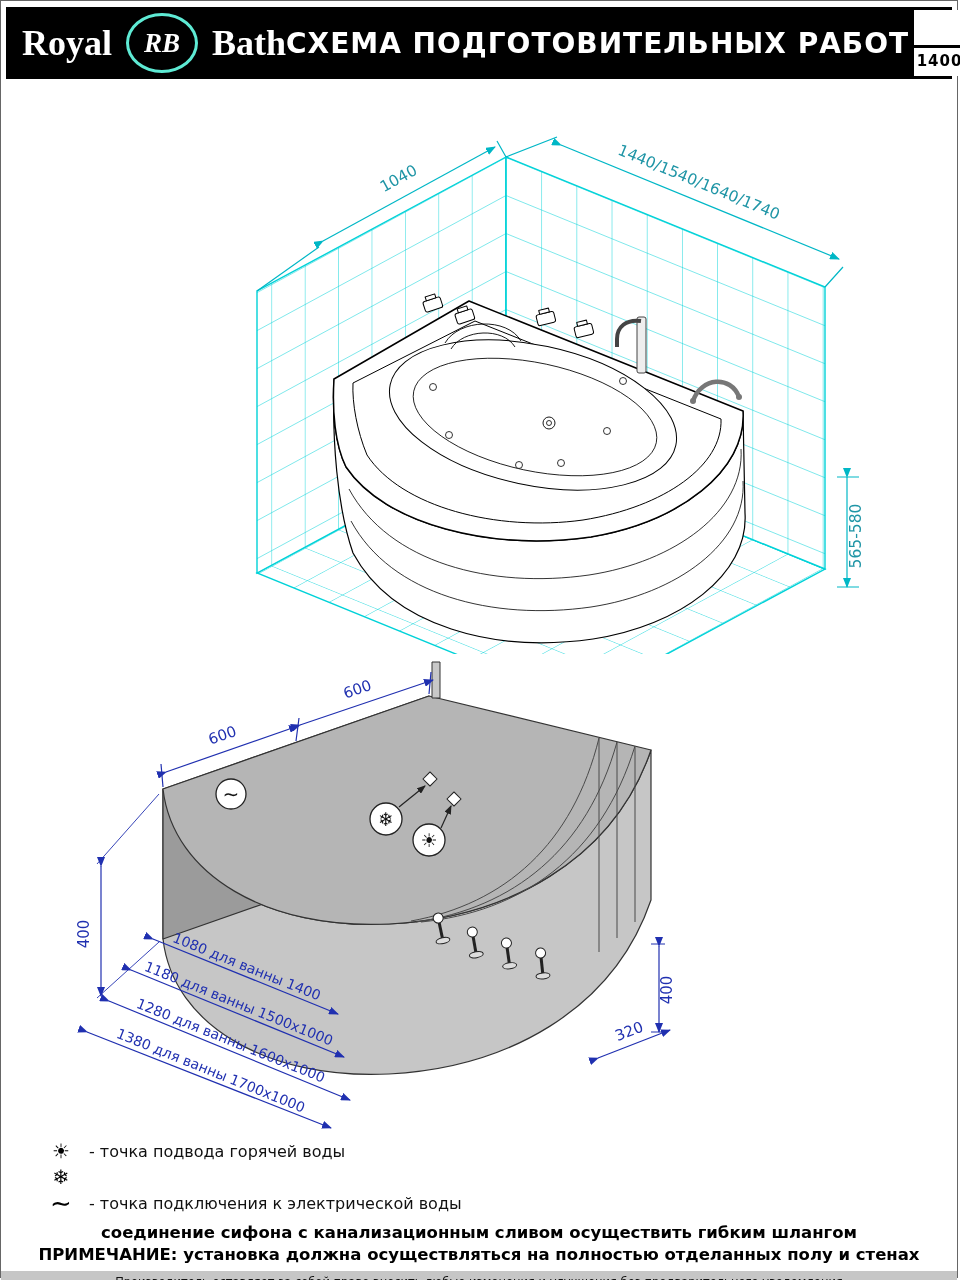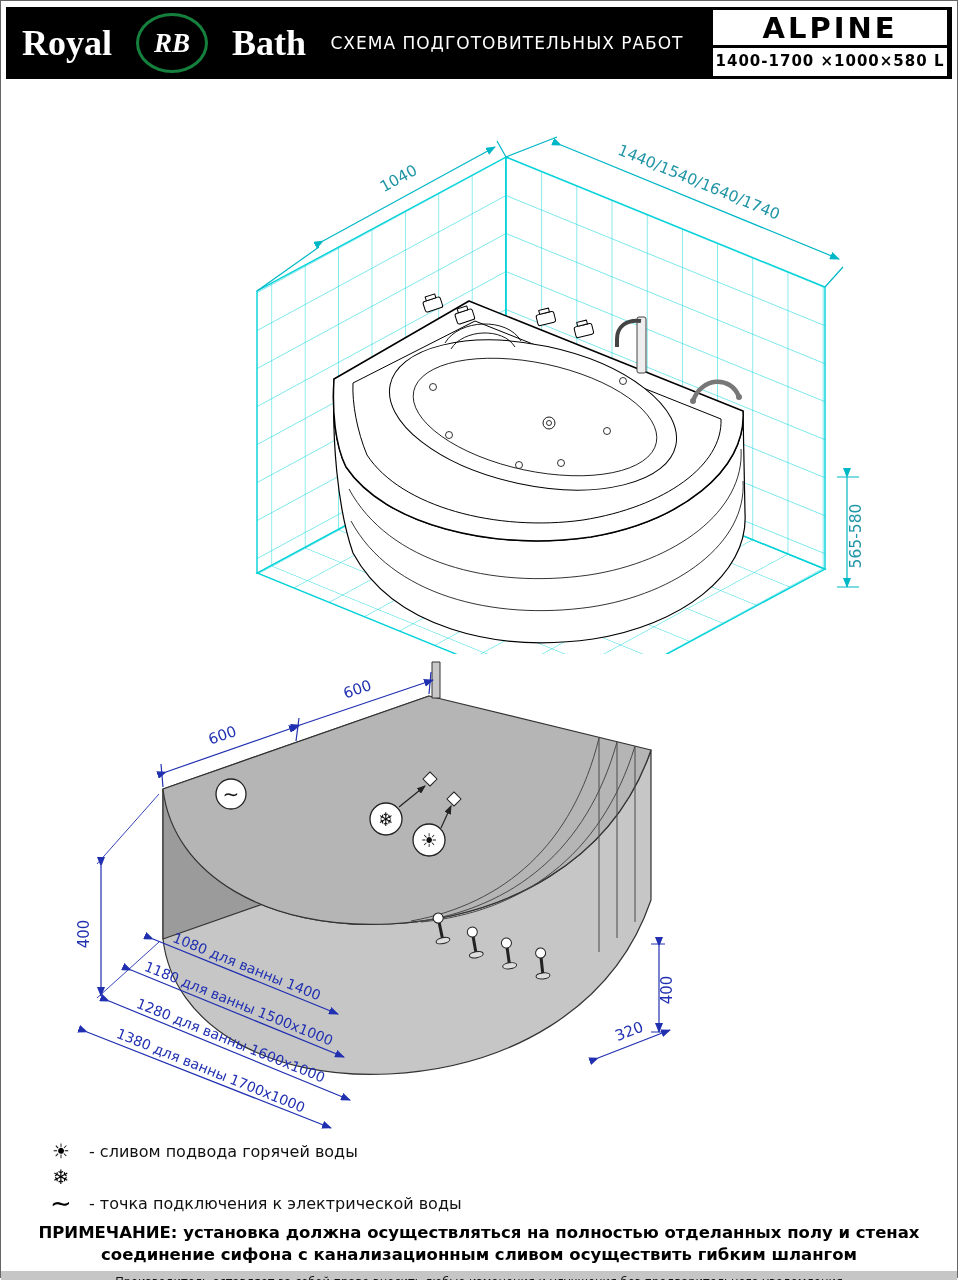--- a/index.html
+++ b/index.html
@@ -1,22 +1,22 @@
 <!DOCTYPE html>
 <html><head>
 <meta charset="utf-8">
 <style>
   html,body{margin:0;padding:0;background:#fff;}
   body{width:960px;height:1280px;overflow:hidden;font-family:"DejaVu Sans",sans-serif;}
   .page{width:958px;height:1278px;border:1px solid #666;background:#fff;box-sizing:border-box;padding-top:6px;}
   
   .header{display:flex;align-items:stretch;background:#000;color:#fff;height:72px;margin:0 5px;}
-  .brand{display:flex;align-items:center;gap:24px;padding-left:16px;font-family:"Liberation Serif",serif;font-weight:bold;font-size:36px;text-align:center;}
-  .rb-logo{width:66px;height:54px;border:3px solid #15803d;border-radius:50%;display:flex;align-items:center;justify-content:center;font-size:27px;font-style:italic;flex:none;}
-  .header-title{flex:1;align-self:center;text-align:center;font-size:17px;font-weight:normal;letter-spacing:1px;white-space:nowrap;}
+  .brand{display:flex;align-items:center;gap:14px;padding-left:16px;font-family:"Liberation Serif",serif;font-weight:bold;font-size:36px;text-align:center;}
+  .rb-logo{width:66px;height:54px;border:3px solid #5eead4;border-radius:50%;display:flex;align-items:center;justify-content:center;font-size:27px;font-style:italic;flex:none;}
+  .header-title{flex:1;align-self:center;text-align:center;font-size:28px;font-weight:bold;letter-spacing:1px;white-space:nowrap;}
   .model-box{width:234px;margin:3px 5px;background:#fff;color:#000;display:flex;flex-direction:column;flex:none;}
   .model-name{font-size:29px;font-weight:bold;text-align:center;letter-spacing:3px;border-bottom:3px solid #000;padding-top:1px;}
   .model-dims{font-size:15px;font-weight:bold;text-align:center;padding:4px 0 2px 0;letter-spacing:1px;}
   
   svg{display:block;font-family:"DejaVu Sans",sans-serif;}
   .dim-teal{fill:#1f95a6;font-size:15.5px;}
   .dim-blue{fill:#2030b0;font-size:15px;}
   .dim-blue-sm{fill:#2030b0;font-size:14px;}
   
   .legend{margin:4px 0 0 46px;}
@@ -221,34 +221,34 @@
       <text class="dim-blue-sm" x="228" y="391" text-anchor="middle" transform="rotate(22 228 391)">1280 для ванны 1600x1000</text>
       <text class="dim-blue-sm" x="208" y="421" text-anchor="middle" transform="rotate(22 208 421)">1380 для ванны 1700x1000</text>
       <text class="dim-blue" x="671" y="336" text-anchor="middle" transform="rotate(-90 671 336)">400</text>
       <text class="dim-blue" x="630" y="382" text-anchor="middle" transform="rotate(-21 630 382)">320</text>
     </g>
   </svg>
 
   <div class="legend">
     <div class="legend-row">
       <span class="legend-icon">☀</span>
-      <span class="legend-label">- сливом подвода горячей воды</span>
+      <span class="legend-label">- точка подвода горячей воды</span>
     </div>
     <div class="legend-row">
       <span class="legend-icon">❄</span>
     </div>
     <div class="legend-row">
       <span class="legend-icon electric">∼</span>
       <span class="legend-label">- точка подключения к электрической воды</span>
     </div>
   </div>
 
   <div class="note">
+    <div>соединение сифона с канализационным сливом осуществить гибким шлангом</div>
     <div>
       <span>ПРИМЕЧАНИЕ:</span>
       <span>установка должна осуществляться на полностью отделанных полу и стенах</span>
     </div>
-    <div>соединение сифона с канализационным сливом осуществить гибким шлангом</div>
   </div>
 
   <div class="footer">Производитель оставляет за собой право вносить любые изменения и улучшения без предварительного уведомления</div>
 
 </div>
 
 </body></html>

